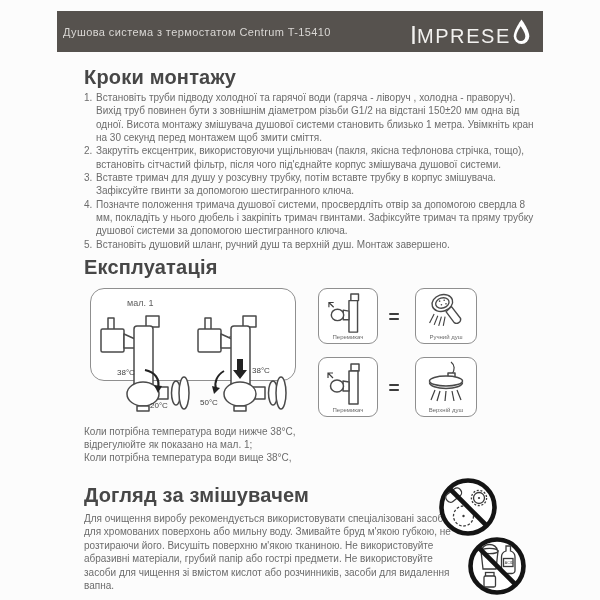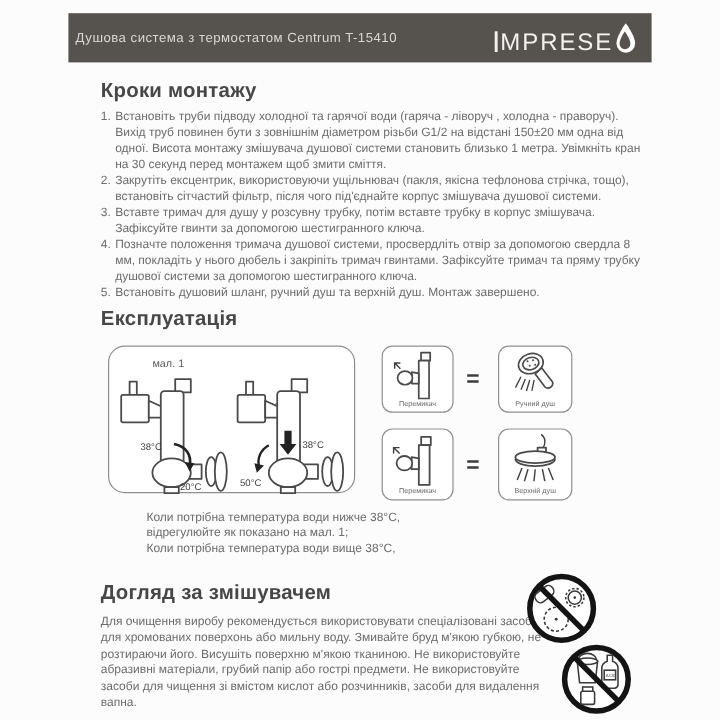--- a/index.html
+++ b/index.html
@@ -19,31 +19,31 @@
   .bar{
     left:57px;top:11px;width:486px;height:41px;background:var(--bar);
     display:flex;align-items:center;
   }
   .bar-title{margin-left:6px;font-size:11px;letter-spacing:.4px;color:var(--bar-text);}
   .logo{margin-left:auto;margin-right:12px;display:flex;align-items:flex-end;color:#f2f1ef;}
   .logo .li1{font-size:25px;line-height:22px;font-weight:400;}
   .logo .li2{font-size:20px;line-height:19px;letter-spacing:1.6px;font-weight:400;}
   .logo svg{margin-left:1px;margin-bottom:1px;}
   
-  .h{font-size:17px;font-weight:700;color:var(--heading);letter-spacing:.2px;}
+  .h{font-size:20px;font-weight:700;color:var(--heading);letter-spacing:.2px;}
   .h-montage{left:84px;top:66px;}
   .h-oper{left:84px;top:256px;}
   .h-care{left:84px;top:484px;}
   
   .steps{left:84px;top:91px;width:458px;font-size:10px;line-height:13.35px;}
   .steps .step{display:flex;}
   .steps .num{min-width:12px;flex:0 0 auto;}
   
   .figbox{
-    left:90px;top:288px;width:206px;height:123px;
+    left:90px;top:288px;width:206px;height:93px;
     border:1.5px solid var(--box-border);border-radius:14px;background:#fff;
   }
   .figlabel{position:absolute;top:9px;font-size:9px;color:#5d5d5d;}
   .figlabel.f1{left:36px;}
   .figlabel.f2{left:131px;margin-top:35px;}
   .figsvg{position:absolute;top:24px;}
   .figsvg.f1{left:7px;}
   .figsvg.f2{left:104px;}
   .smallbox{
     border:1.5px solid var(--box-border);border-radius:9px;background:#fff;
@@ -52,21 +52,21 @@
   .sb-r1a{left:318px;top:288px;width:60px;height:56px;}
   .sb-r1b{left:415px;top:288px;width:62px;height:56px;}
   .sb-r2a{left:318px;top:357px;width:60px;height:60px;}
   .sb-r2b{left:415px;top:357px;width:62px;height:60px;}
   .smallbox .icon{position:absolute;top:3px;left:50%;transform:translateX(-50%);}
   .sb-label{font-size:6px;color:#6a6a6a;margin-bottom:3px;white-space:nowrap;}
   .equals{font-size:19px;font-weight:700;color:#3c3c3c;width:20px;text-align:center;}
   .eq1{left:384px;top:306px;}
   .eq2{left:384px;top:377px;}
   
-  .note{left:84px;top:425px;font-size:10px;line-height:13.2px;margin-left:38px;}
+  .note{left:84px;top:425px;font-size:10px;line-height:13.2px;}
   .care-p{left:84px;top:512px;width:368px;font-size:10px;line-height:13.4px;}
   .proh1{left:436px;top:475px;}
   .proh2{left:465px;top:534px;}
   svg .ln{stroke:var(--line);fill:#fff;stroke-width:1.5;stroke-linejoin:round;}
   svg .thin{stroke:#3f3f3f;fill:none;stroke-width:1.2;}
   svg text{fill:#3f3f3f;}
 </style>
 </head>
 <body>
 

